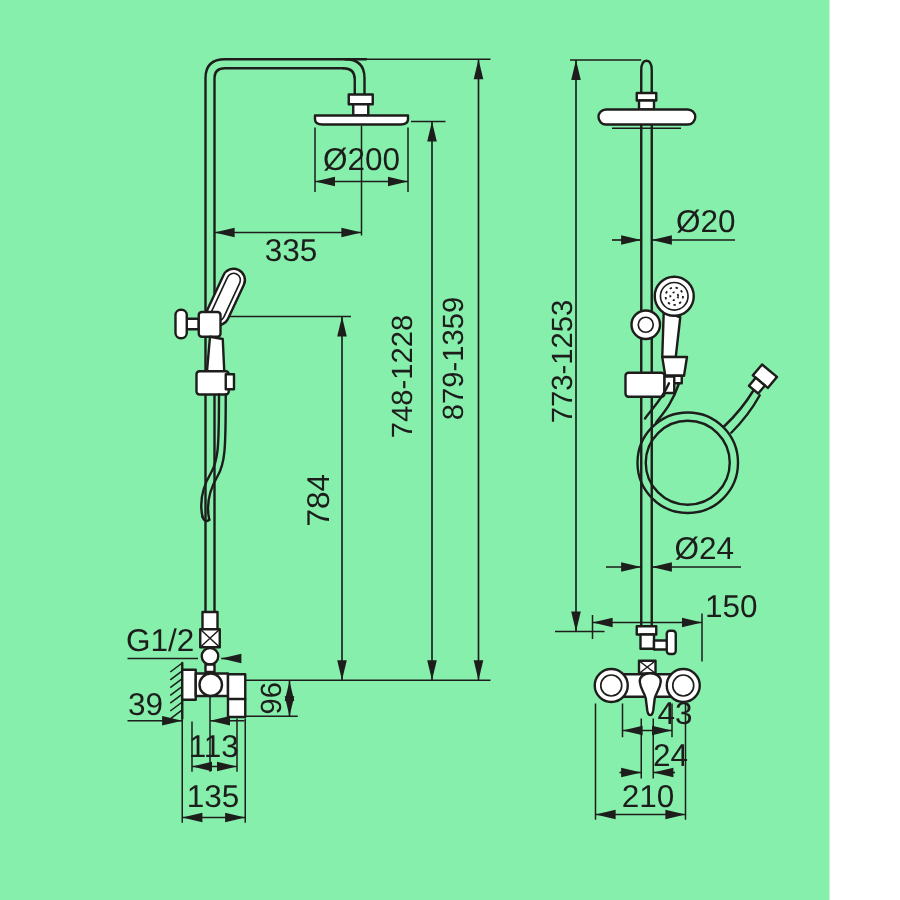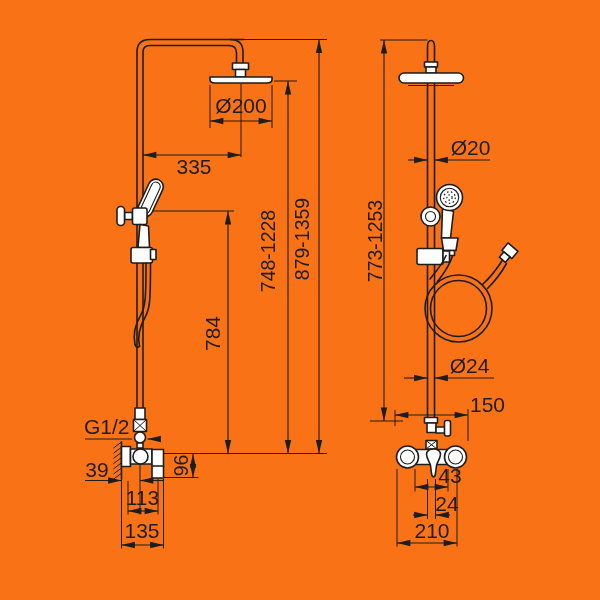--- a/index.html
+++ b/index.html
@@ -1,16 +1,16 @@
 <!DOCTYPE html>
 <html><head>
 <meta charset="utf-8">
 <style>
   html,body{margin:0;padding:0;background:#fff;}
-  .stage{width:600px;height:600px;background:#f97316;position:relative;overflow:hidden;}
+  .stage{width:553px;height:600px;background:#86efac;position:relative;overflow:hidden;}
   svg{display:block;}
   .obj{stroke:#1d1d1b;stroke-width:1.6;fill:none;stroke-linecap:round;stroke-linejoin:round;}
   .objf{stroke:#1d1d1b;stroke-width:1.6;fill:#ffffff;stroke-linejoin:round;}
   .thin{stroke:#1d1d1b;stroke-width:1.1;fill:none;}
   .ext{stroke:#1d1d1b;stroke-width:1.0;fill:none;}
   .dim{stroke:#1d1d1b;stroke-width:1.1;fill:none;}
   .hatch{stroke:#1d1d1b;stroke-width:1.0;fill:none;}
   .dot1{stroke:#1d1d1b;stroke-width:1.2;fill:none;stroke-dasharray:1.6 2.4;}
   .dot2{stroke:#1d1d1b;stroke-width:1.2;fill:none;stroke-dasharray:1.4 2.2;}
   .dim-label{font-family:"Liberation Sans",sans-serif;font-size:21px;fill:#1d1d1b;text-anchor:middle;}

